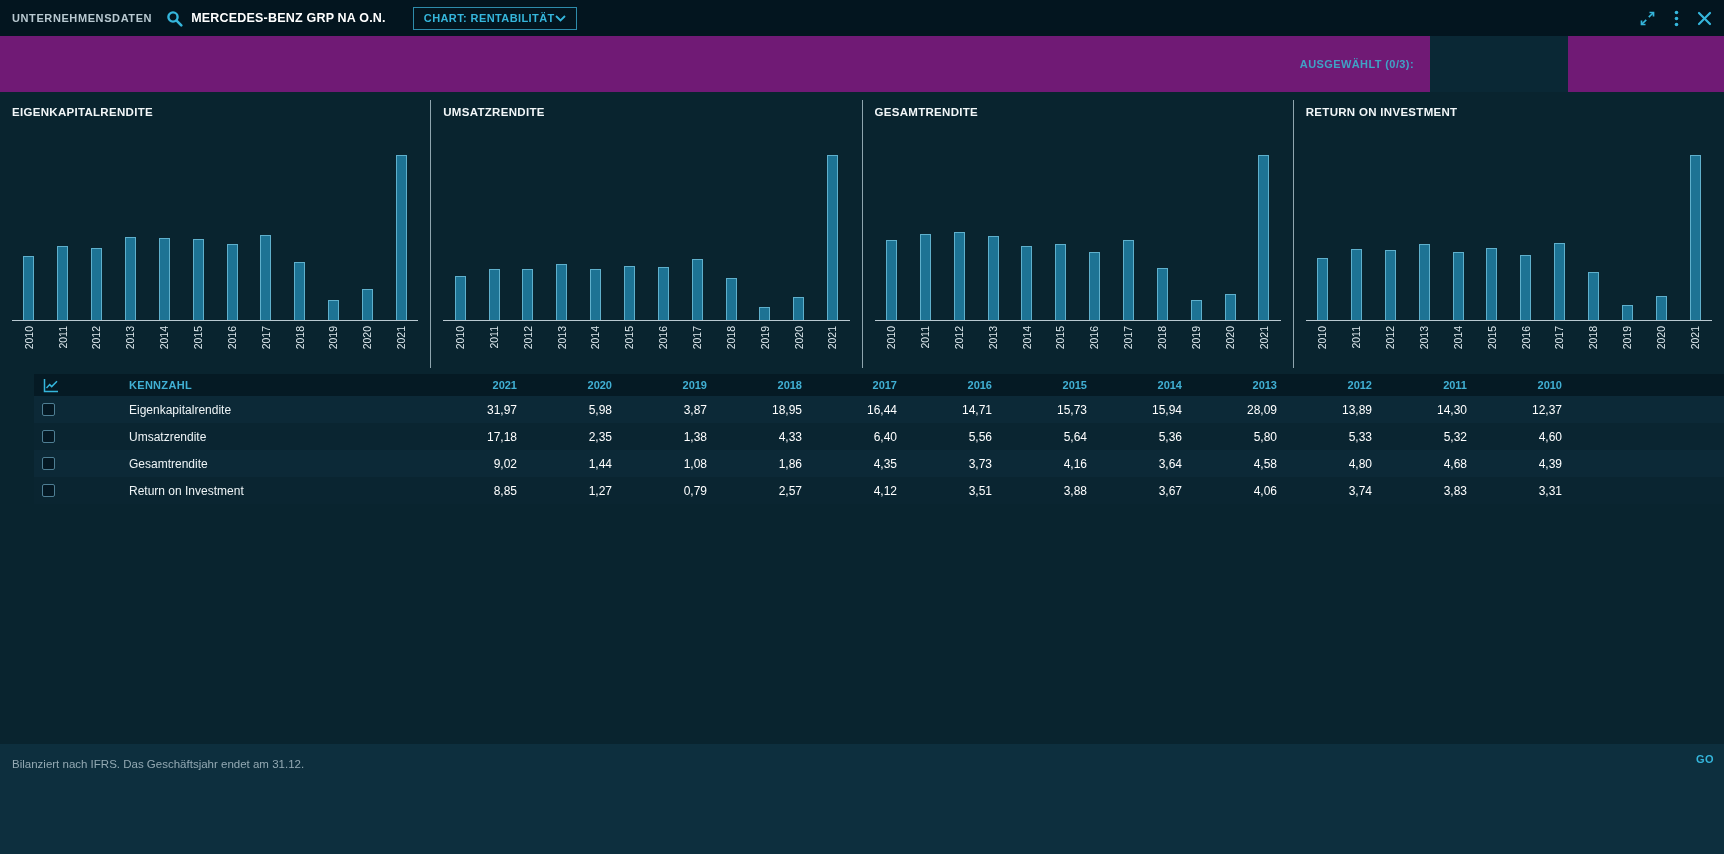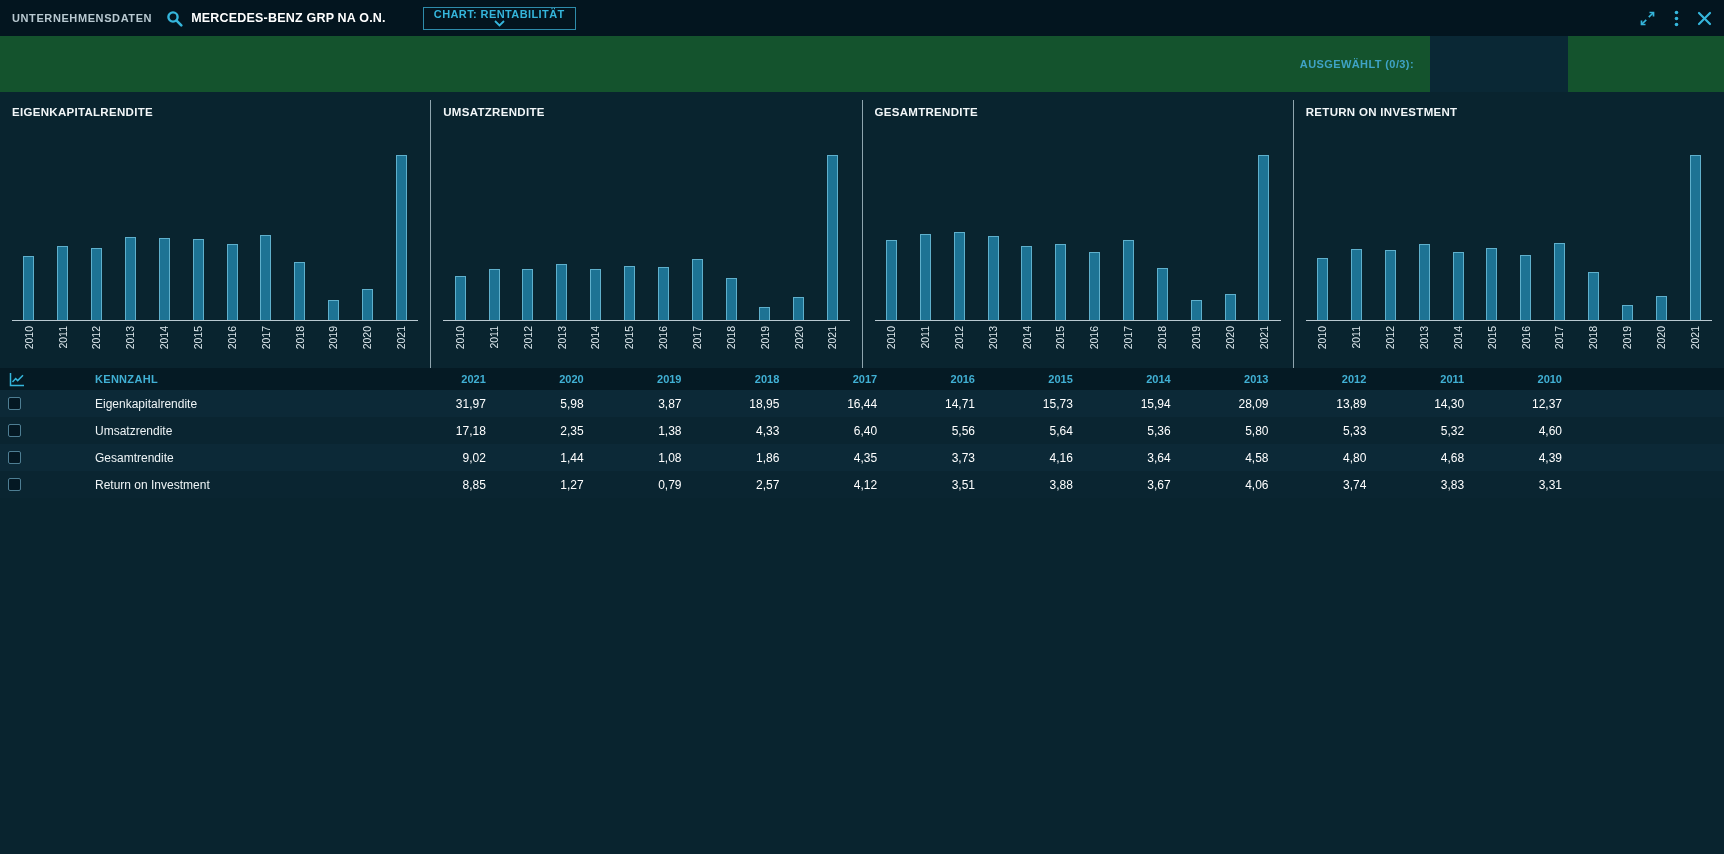--- a/index.html
+++ b/index.html
@@ -10,45 +10,45 @@
     --accent:#35b6dc; --bar-fill:#1d7394; --bar-stroke:#5fb0cc;
   }
   .app { width:1724px; height:854px; display:flex; flex-direction:column; background:#09242f; }
 
   
   .topbar { height:36px; background:#03151f; display:flex; align-items:center; padding:0 12px; flex:0 0 auto; }
   .app-label { font-size:11px; font-weight:bold; letter-spacing:.6px; color:#b9c9d1; }
   .icon { display:inline-flex; align-items:center; color:var(--accent); }
   .search-wrap { margin:0 8px 0 14px; }
   .company { font-size:12.5px; font-weight:bold; color:#ffffff; letter-spacing:.2px; }
-  .chart-select { margin-left:37px; height:23px; padding:0 10px; border:1px solid #2e8cab; background:transparent;
+  .chart-select { margin-left:27px; height:23px; padding:0 10px; border:1px solid #2e8cab; background:transparent;
     color:var(--accent); font-family:inherit; font-size:11px; font-weight:bold; letter-spacing:.4px;
-    display:flex; align-items:center; cursor:pointer;flex-direction:column; }
+    display:flex; align-items:center; cursor:pointer; }
   .topbar-right { margin-left:auto; display:flex; align-items:center; gap:18px; }
   .tb-btn { cursor:pointer; }
 
   
-  .selection-band { height:56px; background:#14532d; display:flex; align-items:center; justify-content:flex-end; flex:0 0 auto; }
+  .selection-band { height:56px; background:#701a75; display:flex; align-items:center; justify-content:flex-end; flex:0 0 auto; }
   .selected-label { font-size:11px; font-weight:bold; color:#3fa3c6; letter-spacing:.4px; }
   .selection-slot { width:138px; height:56px; background:#0a2835; margin-left:16px; margin-right:156px; }
 
   
   .charts { display:flex; height:276px; padding-top:8px; flex:0 0 auto; }
   .chart-panel { flex:1; padding:6px 12px 0 12px; min-width:0; }
   .chart-panel + .chart-panel { border-left:1px solid #8fa5ae; }
   .chart-title { font-size:11.5px; font-weight:bold; color:#f2f7f9; letter-spacing:.3px; height:15px; }
   .bars-row { display:flex; align-items:flex-end; height:178px; margin-top:22px; border-bottom:1px solid #b9c9d1; }
   .bar-slot { flex:1; display:flex; justify-content:center; }
   .bar { width:11px; background:var(--bar-fill); border:1px solid var(--bar-stroke); border-bottom:none; }
   .labels-row { display:flex; height:47px; padding-top:5px; }
   .year-label { flex:1; display:flex; justify-content:center; align-items:flex-start; }
   .year-label span { writing-mode:vertical-rl; transform:rotate(180deg); font-size:10.5px; color:#dce7ec; line-height:1; }
 
   
-  .table { flex:0 0 auto; margin-top:0; }
+  .table { flex:0 0 auto; margin-top:6px;padding-left:34px; }
   .t-row { display:grid; grid-template-columns:40px 352px repeat(12,1fr) 158px; align-items:center; }
   .t-header-row { height:22px; background:#051a24; }
   .icon-cell { display:flex; align-items:center; padding-left:9px; color:var(--accent); }
   .name-cell { text-align:left; padding-left:55px; font-size:12px; color:#eef4f6; white-space:nowrap; }
   .kennzahl { color:#41b0d4; font-weight:bold; font-size:11px; letter-spacing:.3px; }
   .cell { font-size:12px; text-align:right; padding-right:4px; color:#ffffff; }
   .year-head { color:#41b0d4; font-weight:bold; font-size:11px; }
   .data-row { height:27px; }
   .data-row:nth-child(odd) { background:#0c2937; }
   .data-row:nth-child(even) { background:#0a2531; }
@@ -527,14 +527,18 @@
           <div class="cell">3,67</div>
           <div class="cell">4,06</div>
           <div class="cell">3,74</div>
           <div class="cell">3,83</div>
           <div class="cell">3,31</div>
           <div></div>
         </div>
       </div>
   </section>
 
+  <footer class="footer">
+    <span class="note">Bilanziert nach IFRS. Das Geschäftsjahr endet am 31.12.</span>
+    <span class="go">GO</span>
+  </footer>
 
 </div>
 
 </body></html>

